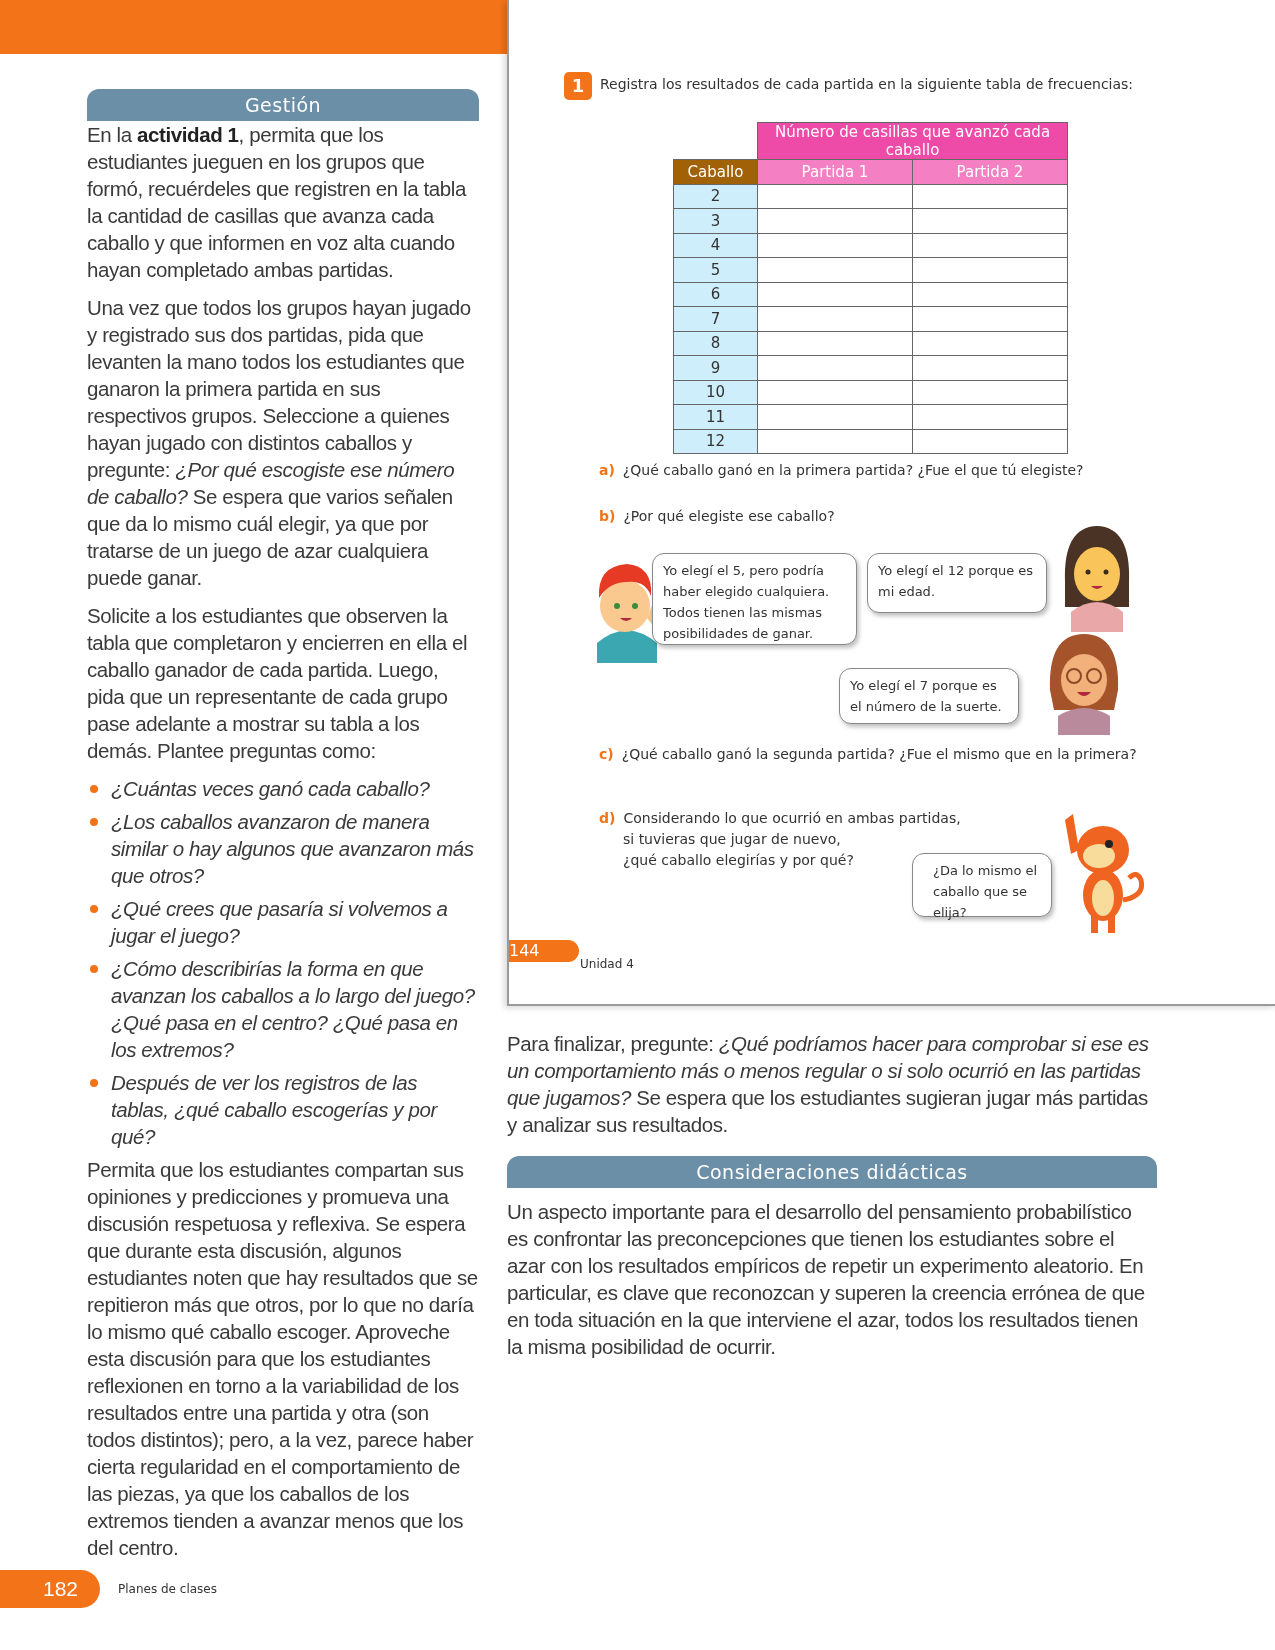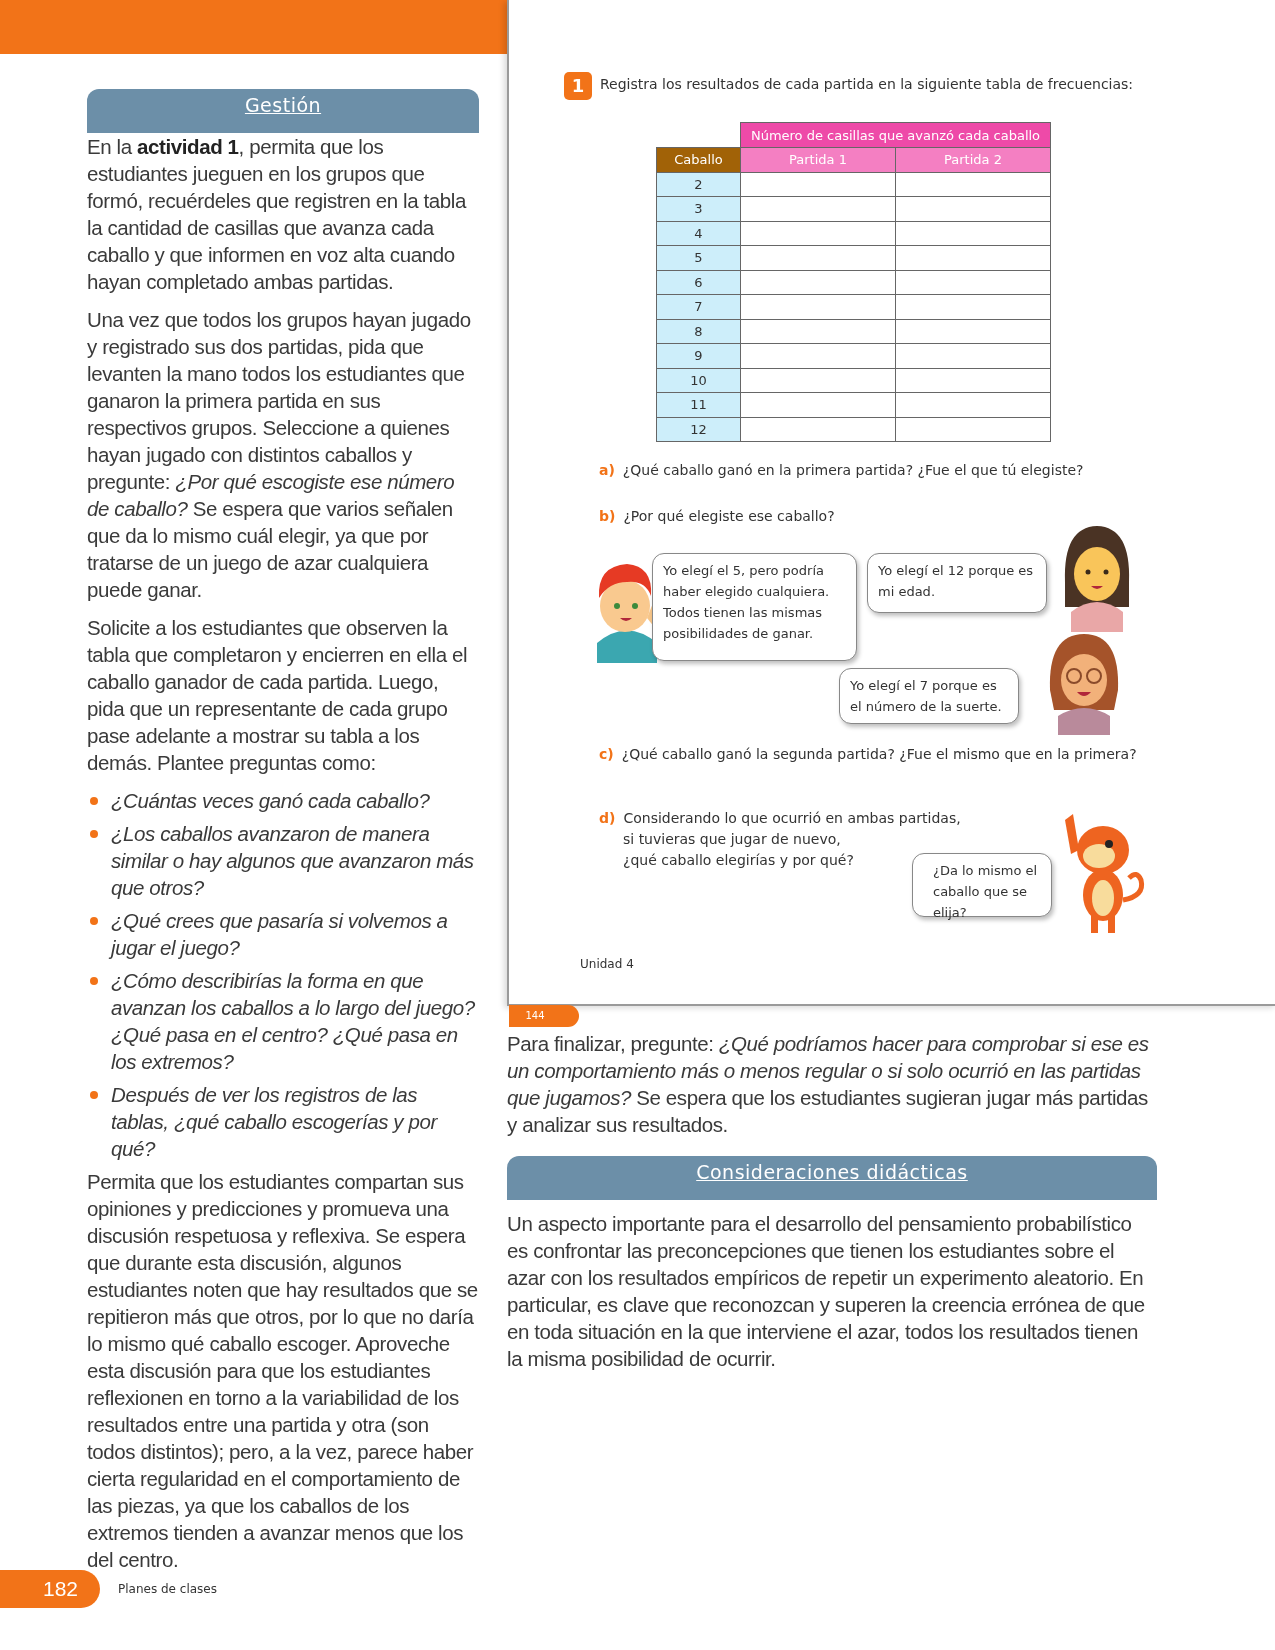--- a/index.html
+++ b/index.html
@@ -1,45 +1,45 @@
 <!DOCTYPE html>
 <html><head>
 <meta charset="utf-8">
 <style>
   html,body{margin:0;padding:0;}
   body{width:1275px;height:1650px;position:relative;background:#fff;overflow:hidden;font-family:"Liberation Sans",sans-serif;color:#3a3a3a;}
   .topbar{position:absolute;left:0;top:0;width:510px;height:54px;background:#f27318;}
   .left-col{position:absolute;left:87px;top:89px;width:392px;}
-  .section-header{background:#6c8fa8;color:#fff;text-align:center;border-radius:12px 12px 0 0;font-family:"DejaVu Sans",sans-serif;font-size:19px;height:44px;line-height:32px;letter-spacing:0.5px;text-decoration:underline;}
+  .section-header{background:#6c8fa8;color:#fff;text-align:center;border-radius:12px 12px 0 0;font-family:"DejaVu Sans",sans-serif;font-size:19px;height:32px;line-height:32px;letter-spacing:0.5px;}
   .body-text{font-size:20.5px;line-height:27px;color:#3a3a3a;margin:0 0 11px 0;letter-spacing:-0.4px;}
   .body-text b{color:#222;}
   .bullets{list-style:none;margin:0 0 4px 0;padding:0;}
   .bullets li{position:relative;padding-left:24px;font-style:italic;font-size:20.5px;line-height:27px;margin-bottom:6px;letter-spacing:-0.4px;}
   .bullets li::before{content:"";position:absolute;left:3px;top:10px;width:8px;height:8px;border-radius:50%;background:#f27318;}
   .page-footer{position:absolute;left:0;top:1570px;height:38px;width:300px;}
   .page-num{position:absolute;left:0;top:0;width:100px;height:38px;background:#f27318;color:#fff;font-size:21px;line-height:38px;text-align:right;padding-right:0;border-radius:0 19px 19px 0;}
   .page-num span{display:inline-block;padding-right:22px;}
   .footer-label{position:absolute;left:118px;top:0;line-height:38px;font-size:12px;font-family:"DejaVu Sans",sans-serif;color:#333;}
   
   .student-page{position:absolute;left:507px;top:0;width:768px;height:1004px;border-left:2px solid #9a9a9a;border-bottom:2px solid #9a9a9a;box-shadow:-3px 2px 6px rgba(0,0,0,0.15);background:#fff;}
   .sp-font{font-family:"DejaVu Sans",sans-serif;}
   .act-badge{position:absolute;left:55px;top:72px;width:28px;height:28px;background:#f27318;color:#fff;border-radius:5px;text-align:center;line-height:28px;font-size:18px;font-weight:bold;}
   .act-title{position:absolute;left:91px;top:76px;font-size:14px;color:#333;}
-  .freq-table{position:absolute;left:147px;top:122px;border-collapse:collapse;font-size:13px;padding-left:28px;}
+  .freq-table{position:absolute;left:164px;top:122px;border-collapse:collapse;font-size:15px;padding-left:28px;}
   .freq-table td,.freq-table th{border:1px solid #666;height:23.5px;padding:0;text-align:center;font-weight:normal;}
   .freq-table .hdr-span{background:#ee4aa8;color:#fff;height:24px;}
   .freq-table .hdr-cab{background:#a16207;color:#fff;width:83px;}
   .freq-table .hdr-p{background:#f47fc2;color:#fff;width:154px;}
   .freq-table .cab{background:#cdeefa;color:#333;}
   .freq-table .empty-corner{border:none;background:transparent;}
   .question{position:absolute;font-size:14px;color:#333;}
   .q-letter{color:#f27318;font-weight:bold;margin-right:8px;}
   .bubble{position:absolute;background:#fff;border:1.5px solid #888;border-radius:12px;box-shadow:2px 3px 4px rgba(0,0,0,0.25);font-size:13px;line-height:21px;color:#333;padding:6px 10px;box-sizing:border-box;}
   .char{position:absolute;}
-  .unit-footer{position:absolute;left:0;top:1005px;width:70px;height:22px;background:#f27318;color:#fff;font-size:10px;line-height:22px;text-align:center;border-radius:0 12px 12px 0;}
+  .unit-footer{position:absolute;left:0;top:940px;width:70px;height:22px;background:#f27318;color:#fff;font-size:16px;line-height:22px;text-align:left;border-radius:0 12px 12px 0;}
   .unit-footer span{padding-right:18px;}
   .unit-label{position:absolute;left:71px;top:957px;font-size:12px;color:#333;}
   .right-lower{position:absolute;left:507px;top:1030px;width:650px;}
   .cons-header{margin-top:18px;}
 </style>
 </head>
 <body>
 
 <div class="topbar"></div>
 
@@ -136,21 +136,21 @@
 
   <svg class="char" style="left:78px;top:558px;" width="80" height="105" viewBox="0 0 80 105">
     <path d="M10 85 Q40 60 70 85 L70 105 L10 105 Z" fill="#3ba7b0"></path>
     <ellipse cx="38" cy="48" rx="25" ry="26" fill="#f9c98f"></ellipse>
     <path d="M12 40 Q10 8 40 6 Q66 8 64 38 Q58 22 40 24 Q22 24 12 40 Z" fill="#e63a24"></path>
     <circle cx="30" cy="48" r="3" fill="#3c8a3c"></circle>
     <circle cx="48" cy="48" r="3" fill="#3c8a3c"></circle>
     <path d="M33 60 Q39 66 45 60 Z" fill="#b0263a"></path>
     <path d="M60 60 L68 40 L74 44 L68 70 Z" fill="#f7c689"></path>
   </svg>
-  <div class="bubble" style="left:143px;top:553px;width:205px;height:108px;">Yo elegí el 5, pero podría haber elegido cualquiera. Todos tienen las mismas posibilidades de ganar.</div>
+  <div class="bubble" style="left:143px;top:553px;width:205px;height:92px;">Yo elegí el 5, pero podría haber elegido cualquiera. Todos tienen las mismas posibilidades de ganar.</div>
 
   <div class="bubble" style="left:358px;top:553px;width:180px;height:60px;">Yo elegí el 12 porque es mi edad.</div>
 
   <svg class="char" style="left:548px;top:522px;" width="80" height="110" viewBox="0 0 80 110">
     <path d="M8 60 Q6 5 40 4 Q74 5 72 60 L72 85 L8 85 Z" fill="#4a3324"></path>
     <path d="M14 90 Q40 70 66 90 L66 110 L14 110 Z" fill="#e9a7a7"></path>
     <ellipse cx="40" cy="52" rx="23" ry="27" fill="#f9c55a"></ellipse>
     <circle cx="31" cy="50" r="2.5" fill="#3a2a1a"></circle>
     <circle cx="49" cy="50" r="2.5" fill="#3a2a1a"></circle>
     <path d="M34 64 Q40 70 46 64 Z" fill="#b0263a"></path>

